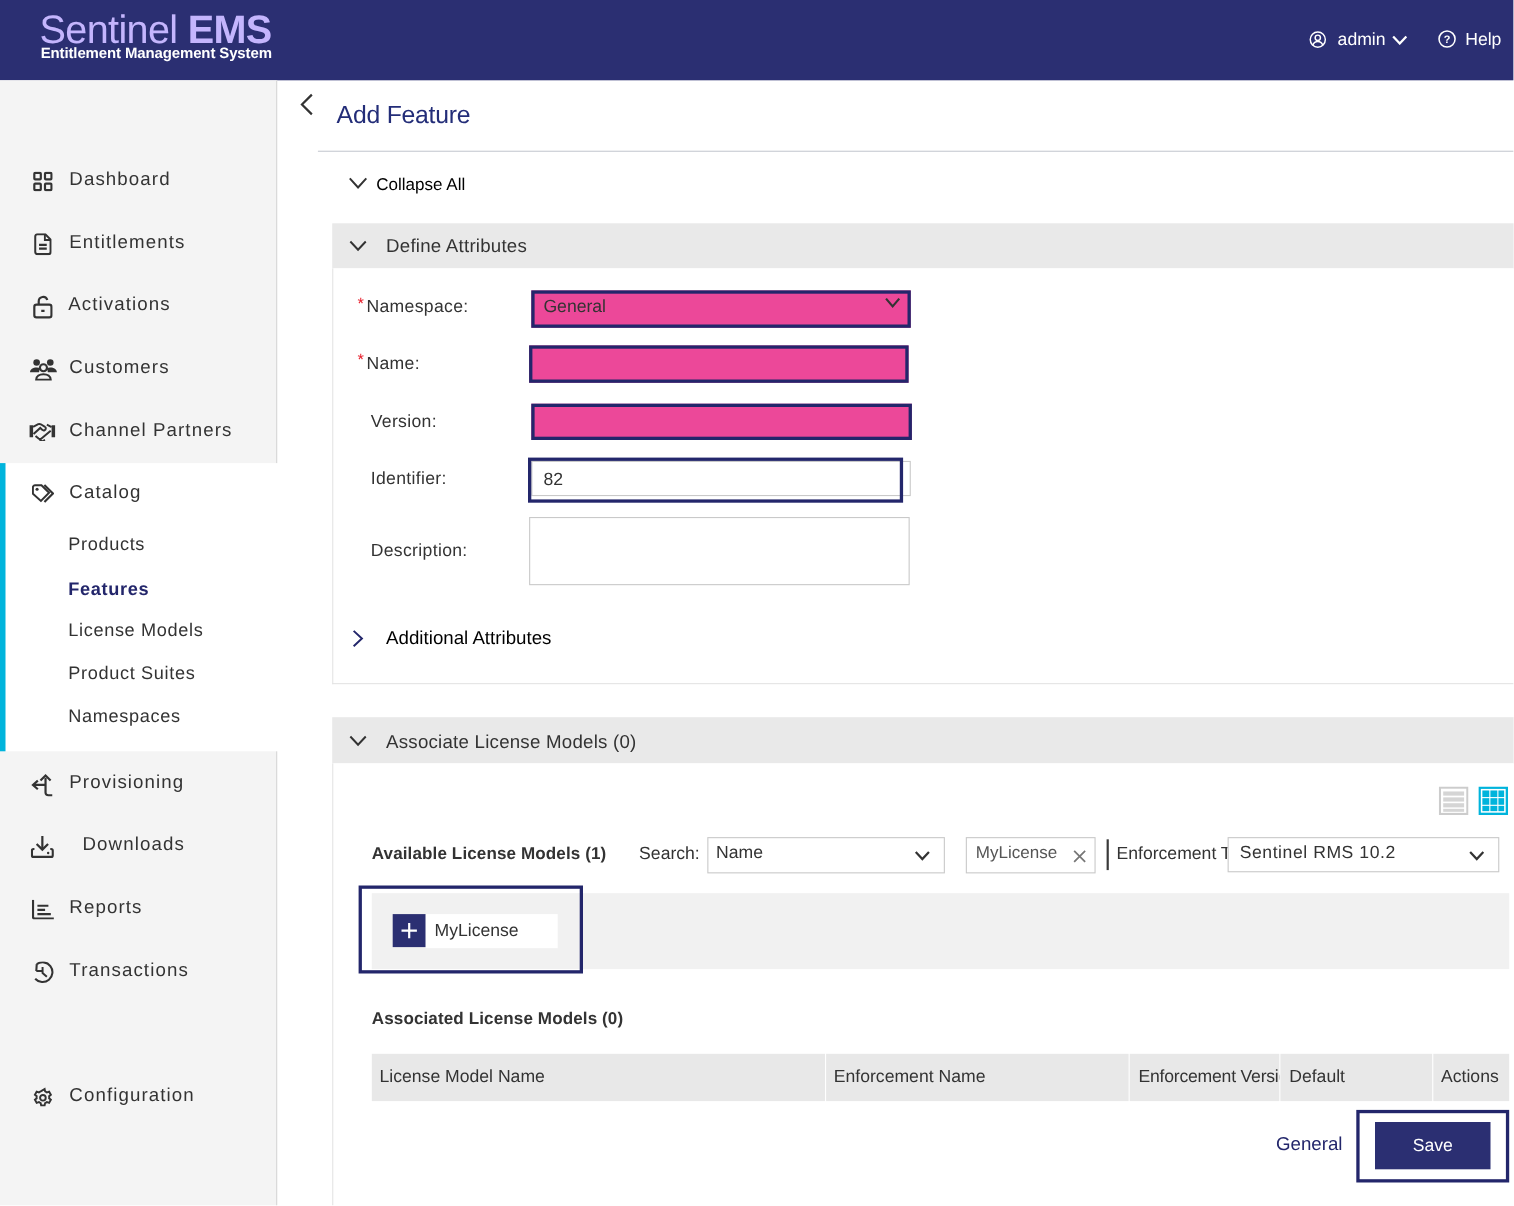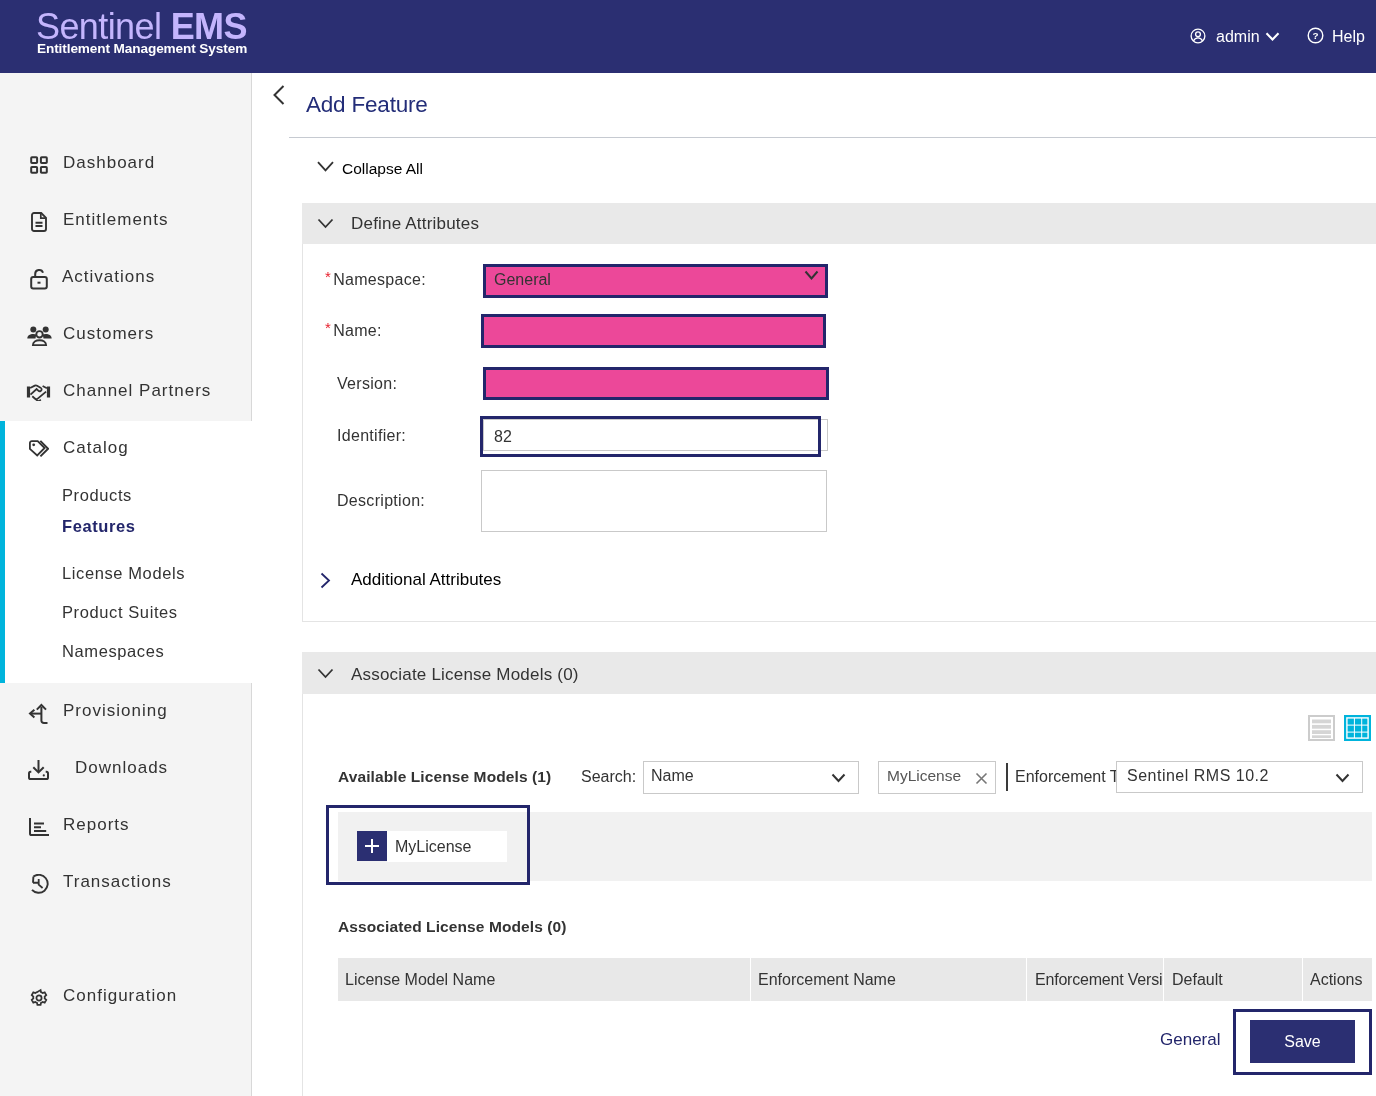--- a/index.html
+++ b/index.html
@@ -111,21 +111,21 @@
   <div class="active-block">
     <div class="mitem" style="top:0; left:-5px">
       <svg class="mic" style="width:20px;height:19px;margin-left:29px" viewBox="0 0 20 19" fill="none" stroke="#333" stroke-width="1.8">
           <path d="M0.9 8.9 V3.1 a2 2 0 0 1 2-2 H8.7 L15.6 8 L8.2 15.4 z"></path>
           <circle cx="4.7" cy="4.8" r="1.4" fill="#333" stroke="none"></circle>
           <path d="M11.3 0.9 L19.1 8.7 L11.4 16.4" stroke-width="2"></path>
         </svg>
       <div class="mlabel" style="margin-left:14px">Catalog</div>
     </div>
     <div class="subitem" style="top:55px">Products</div>
-    <div class="subitem sel" style="top:86px">Features</div>
+    <div class="subitem sel" style="top:96px">Features</div>
     <div class="subitem" style="top:133px">License Models</div>
     <div class="subitem" style="top:172px">Product Suites</div>
     <div class="subitem" style="top:211px">Namespaces</div>
   </div>
 
   <div class="mitem" style="top:611px">
     <svg class="mic" style="width:21px;height:22px;margin-left:28px" viewBox="0 0 21 22" fill="none" stroke="#333" stroke-width="2">
         <path d="M19.5 21 h-3.5 c-1.7 0-2.6-1-2.6-2.6 V5"></path>
         <path d="M8.8 7.6 L13.4 3 L18 7.6"></path>
         <path d="M13.4 11.6 H2.6"></path>

